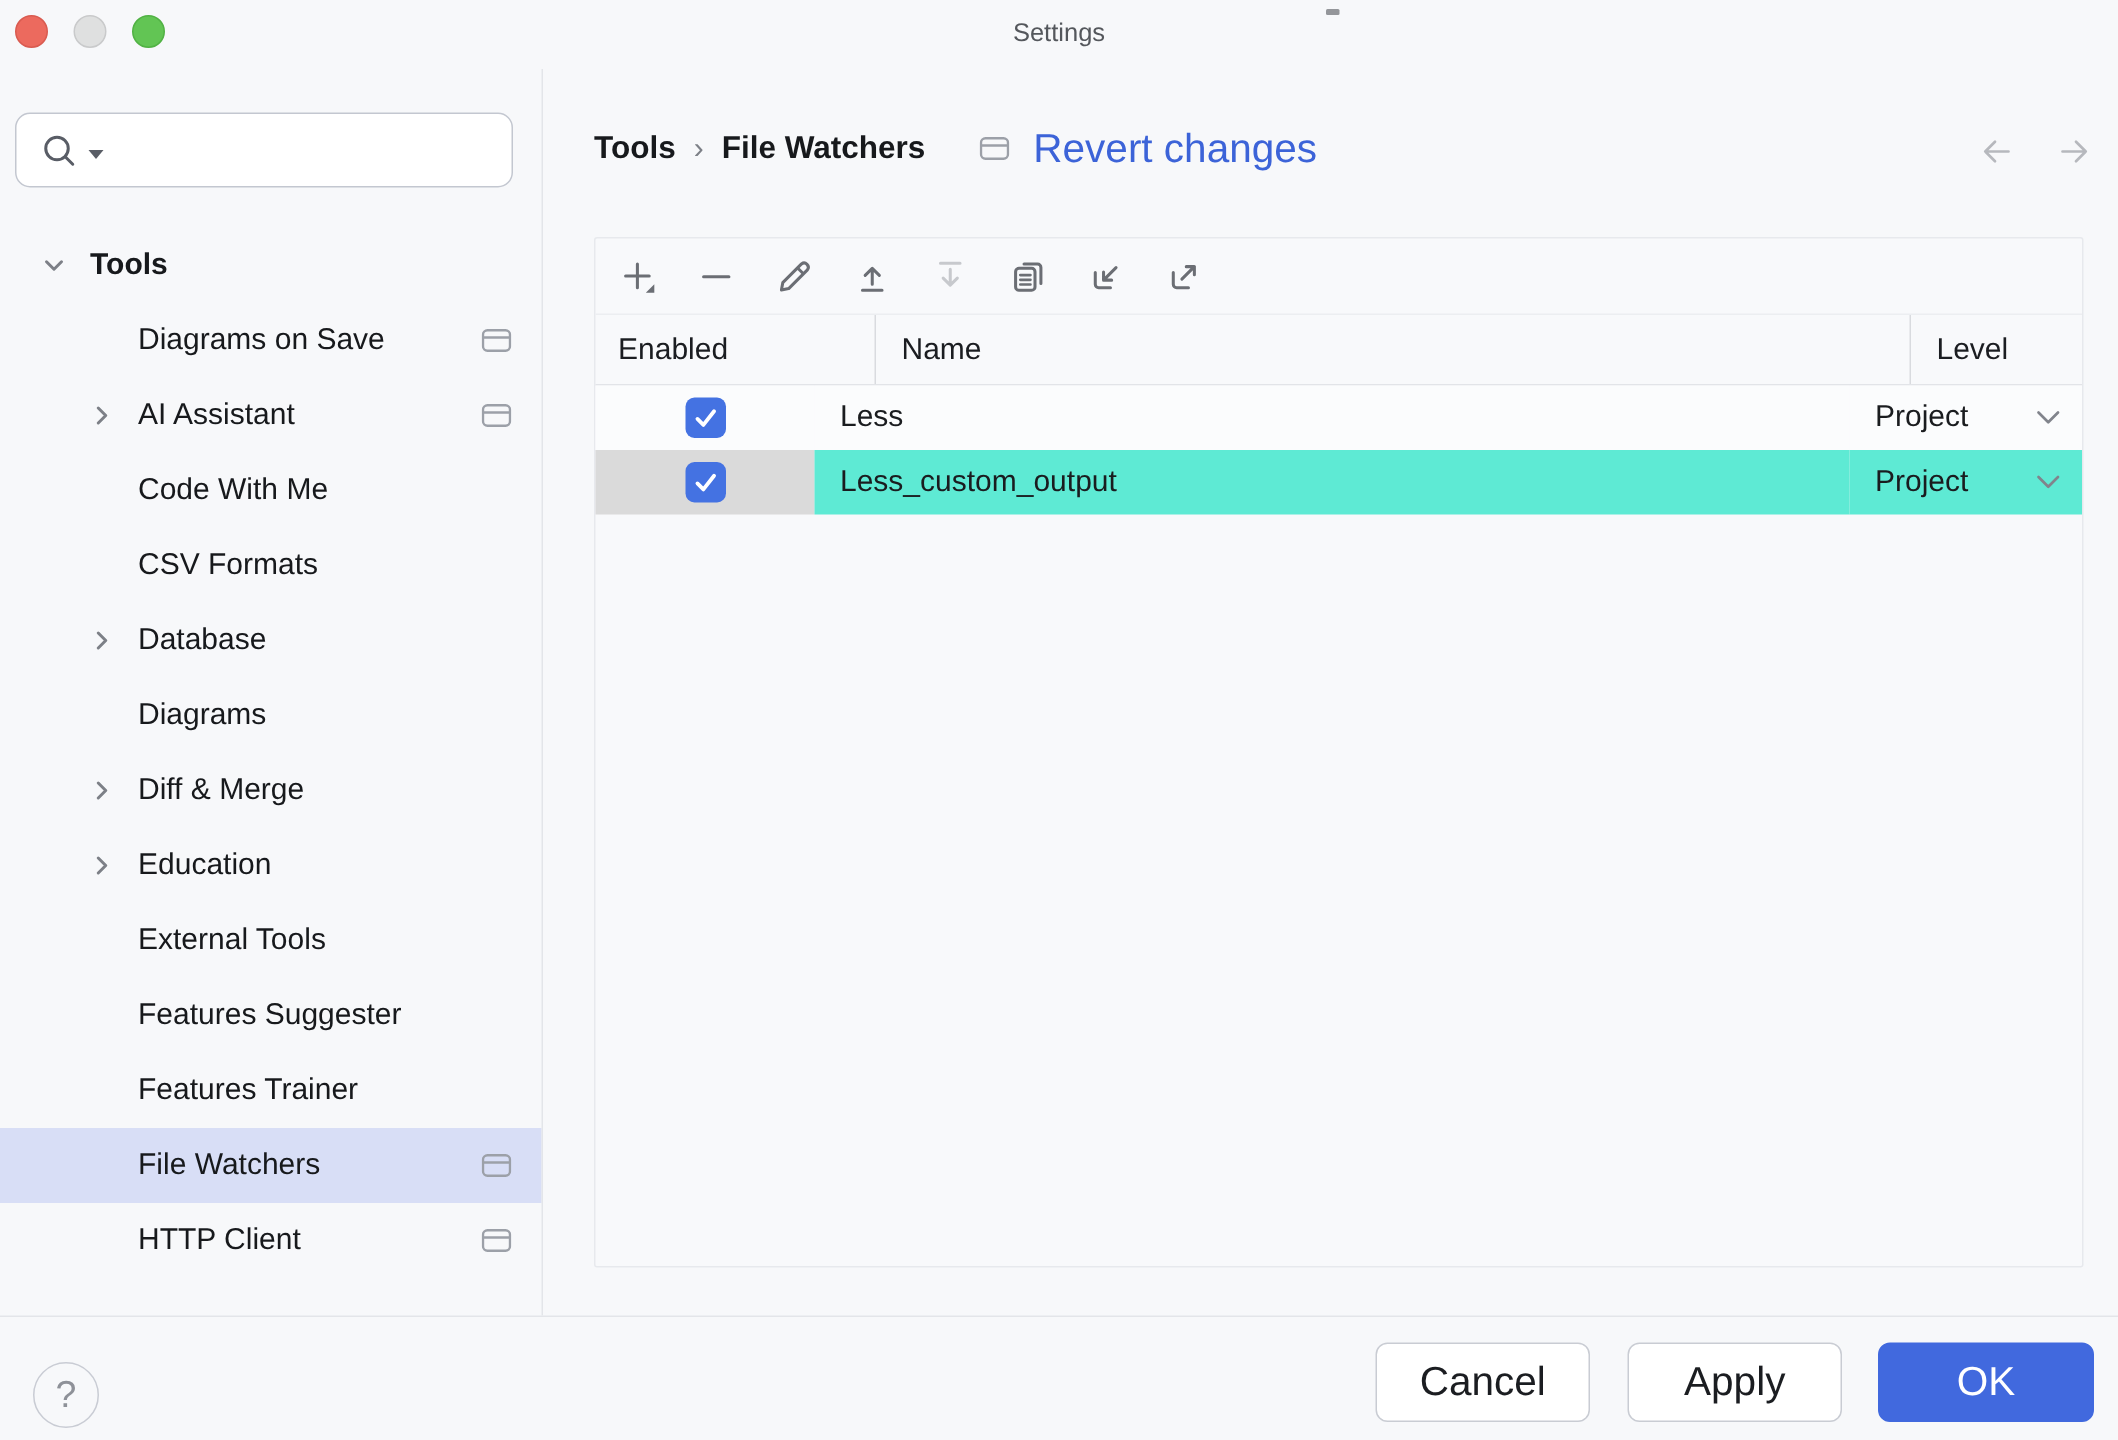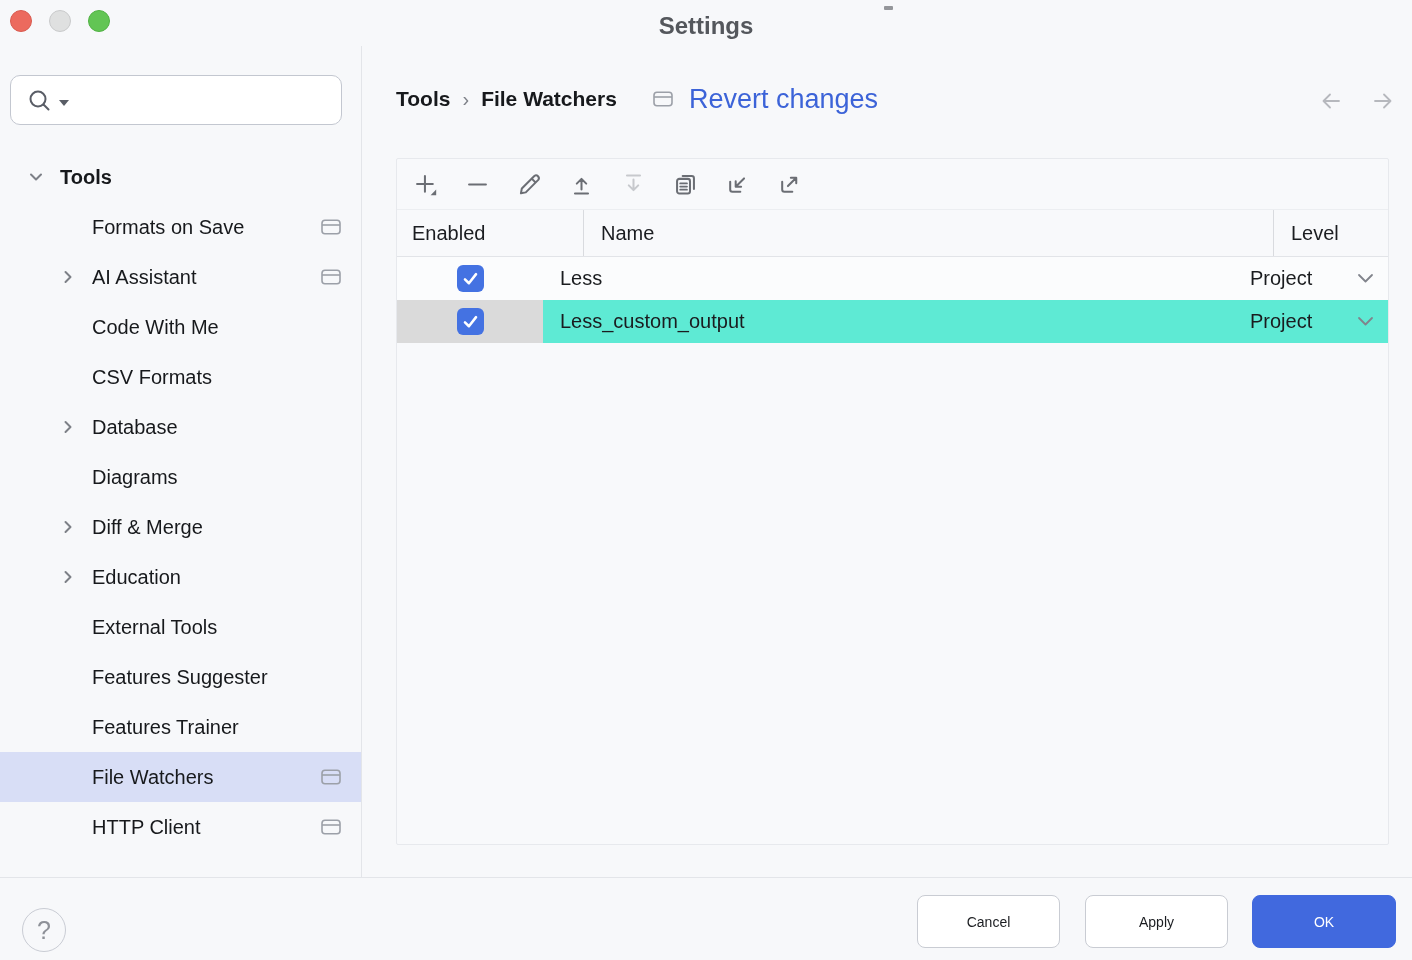--- a/index.html
+++ b/index.html
@@ -11,21 +11,21 @@
   }
   .window { position:relative; width:1412px; height:960px; background:#f7f8fa; }
 
   
   .titlebar { position:absolute; top:0; left:0; width:100%; height:46px; }
   .tl { position:absolute; top:10px; width:22px; height:22px; border-radius:50%; }
   .tl.red   { left:10px; background:#ec6a5e; border:1px solid #d95b50; }
   .tl.yellow{ left:49px; background:#dfe0e0; border:1px solid #c9cacb; }
   .tl.green { left:88px; background:#62c554; border:1px solid #51b244; }
   .win-title { position:absolute; top:12px; left:0; width:100%; text-align:center;
-    font-size:24px; font-weight:700; color:#54575c; }
+    font-size:17px; font-weight:400; color:#54575c; }
   .artifact { position:absolute; left:884px; top:6px; width:9px; height:4px;
     background:#7a7d82; border-radius:1px; opacity:.8; }
 
   
   .sidebar { position:absolute; top:46px; left:0; width:361px; height:831px; }
   .v-divider { position:absolute; top:46px; left:361px; width:1px; height:831px; background:#e3e5e9; }
 
   .searchbox { position:absolute; top:29px; left:10px; width:332px; height:50px;
     background:#ffffff; border:1px solid #c3c7d0; border-radius:10px; }
   .searchbox input { position:absolute; left:62px; top:0; width:260px; height:48px;
@@ -78,21 +78,21 @@
   .td.c2 { width:690px; padding-left:17px; background:#fbfcfd; }
   .td.c3 { flex:1; padding-left:17px; background:#fbfcfd; justify-content:space-between; padding-right:14px;text-align:center; }
   .trow.sel .td.c1 { background:#dadada; }
   .trow.sel .td.c2, .trow.sel .td.c3 { background:#5eead4; }
 
   .checkbox { width:27px; height:27px; border-radius:6px; background:#4472e2;
     display:flex; align-items:center; justify-content:center; cursor:pointer; }
   .lvl-chev { display:flex; cursor:pointer; }
 
   
-  .btn { position:absolute; top:895px; height:53px; border-radius:8px; font-size:14px;
+  .btn { position:absolute; top:895px; height:53px; border-radius:8px; font-size:27px;
     font-family:inherit; cursor:pointer; }
   .btn.secondary { background:#ffffff; border:1px solid #c9ccd3; color:#1b1d21; }
   .btn.primary { background:#4169de; border:1px solid #4169de; color:#ffffff; font-weight:500; }
   .btn.cancel { left:917px; width:143px; }
   .btn.apply  { left:1085px; width:143px; }
   .btn.ok     { left:1252px; width:144px; }
 
   svg { display:block; }
 </style>
 </head>
@@ -123,21 +123,21 @@
     <div class="tree">
       <div class="tr-row root">
         <span class="chev">
           <svg width="20" height="20" viewBox="0 0 20 20">
               <polyline points="5,7.5 10,12.5 15,7.5" fill="none" stroke="#7d8087" stroke-width="2" stroke-linecap="round" stroke-linejoin="round"></polyline>
             </svg>
         </span>
         <span class="lbl">Tools</span>
       </div>
       <div class="tr-row">
-        <span class="lbl">Formats on Save</span>
+        <span class="lbl">Diagrams on Save</span>
         <span class="badge">
           <svg width="20" height="16" viewBox="0 0 20 16">
               <rect x="1" y="1.2" width="18" height="13.6" rx="3" fill="none" stroke="#9ca0a8" stroke-width="1.6"></rect>
               <path d="M1 6h18" stroke="#9ca0a8" stroke-width="1.6"></path>
             </svg>
         </span>
       </div>
       <div class="tr-row">
         <span class="chev">
           <svg width="20" height="20" viewBox="0 0 20 20">

